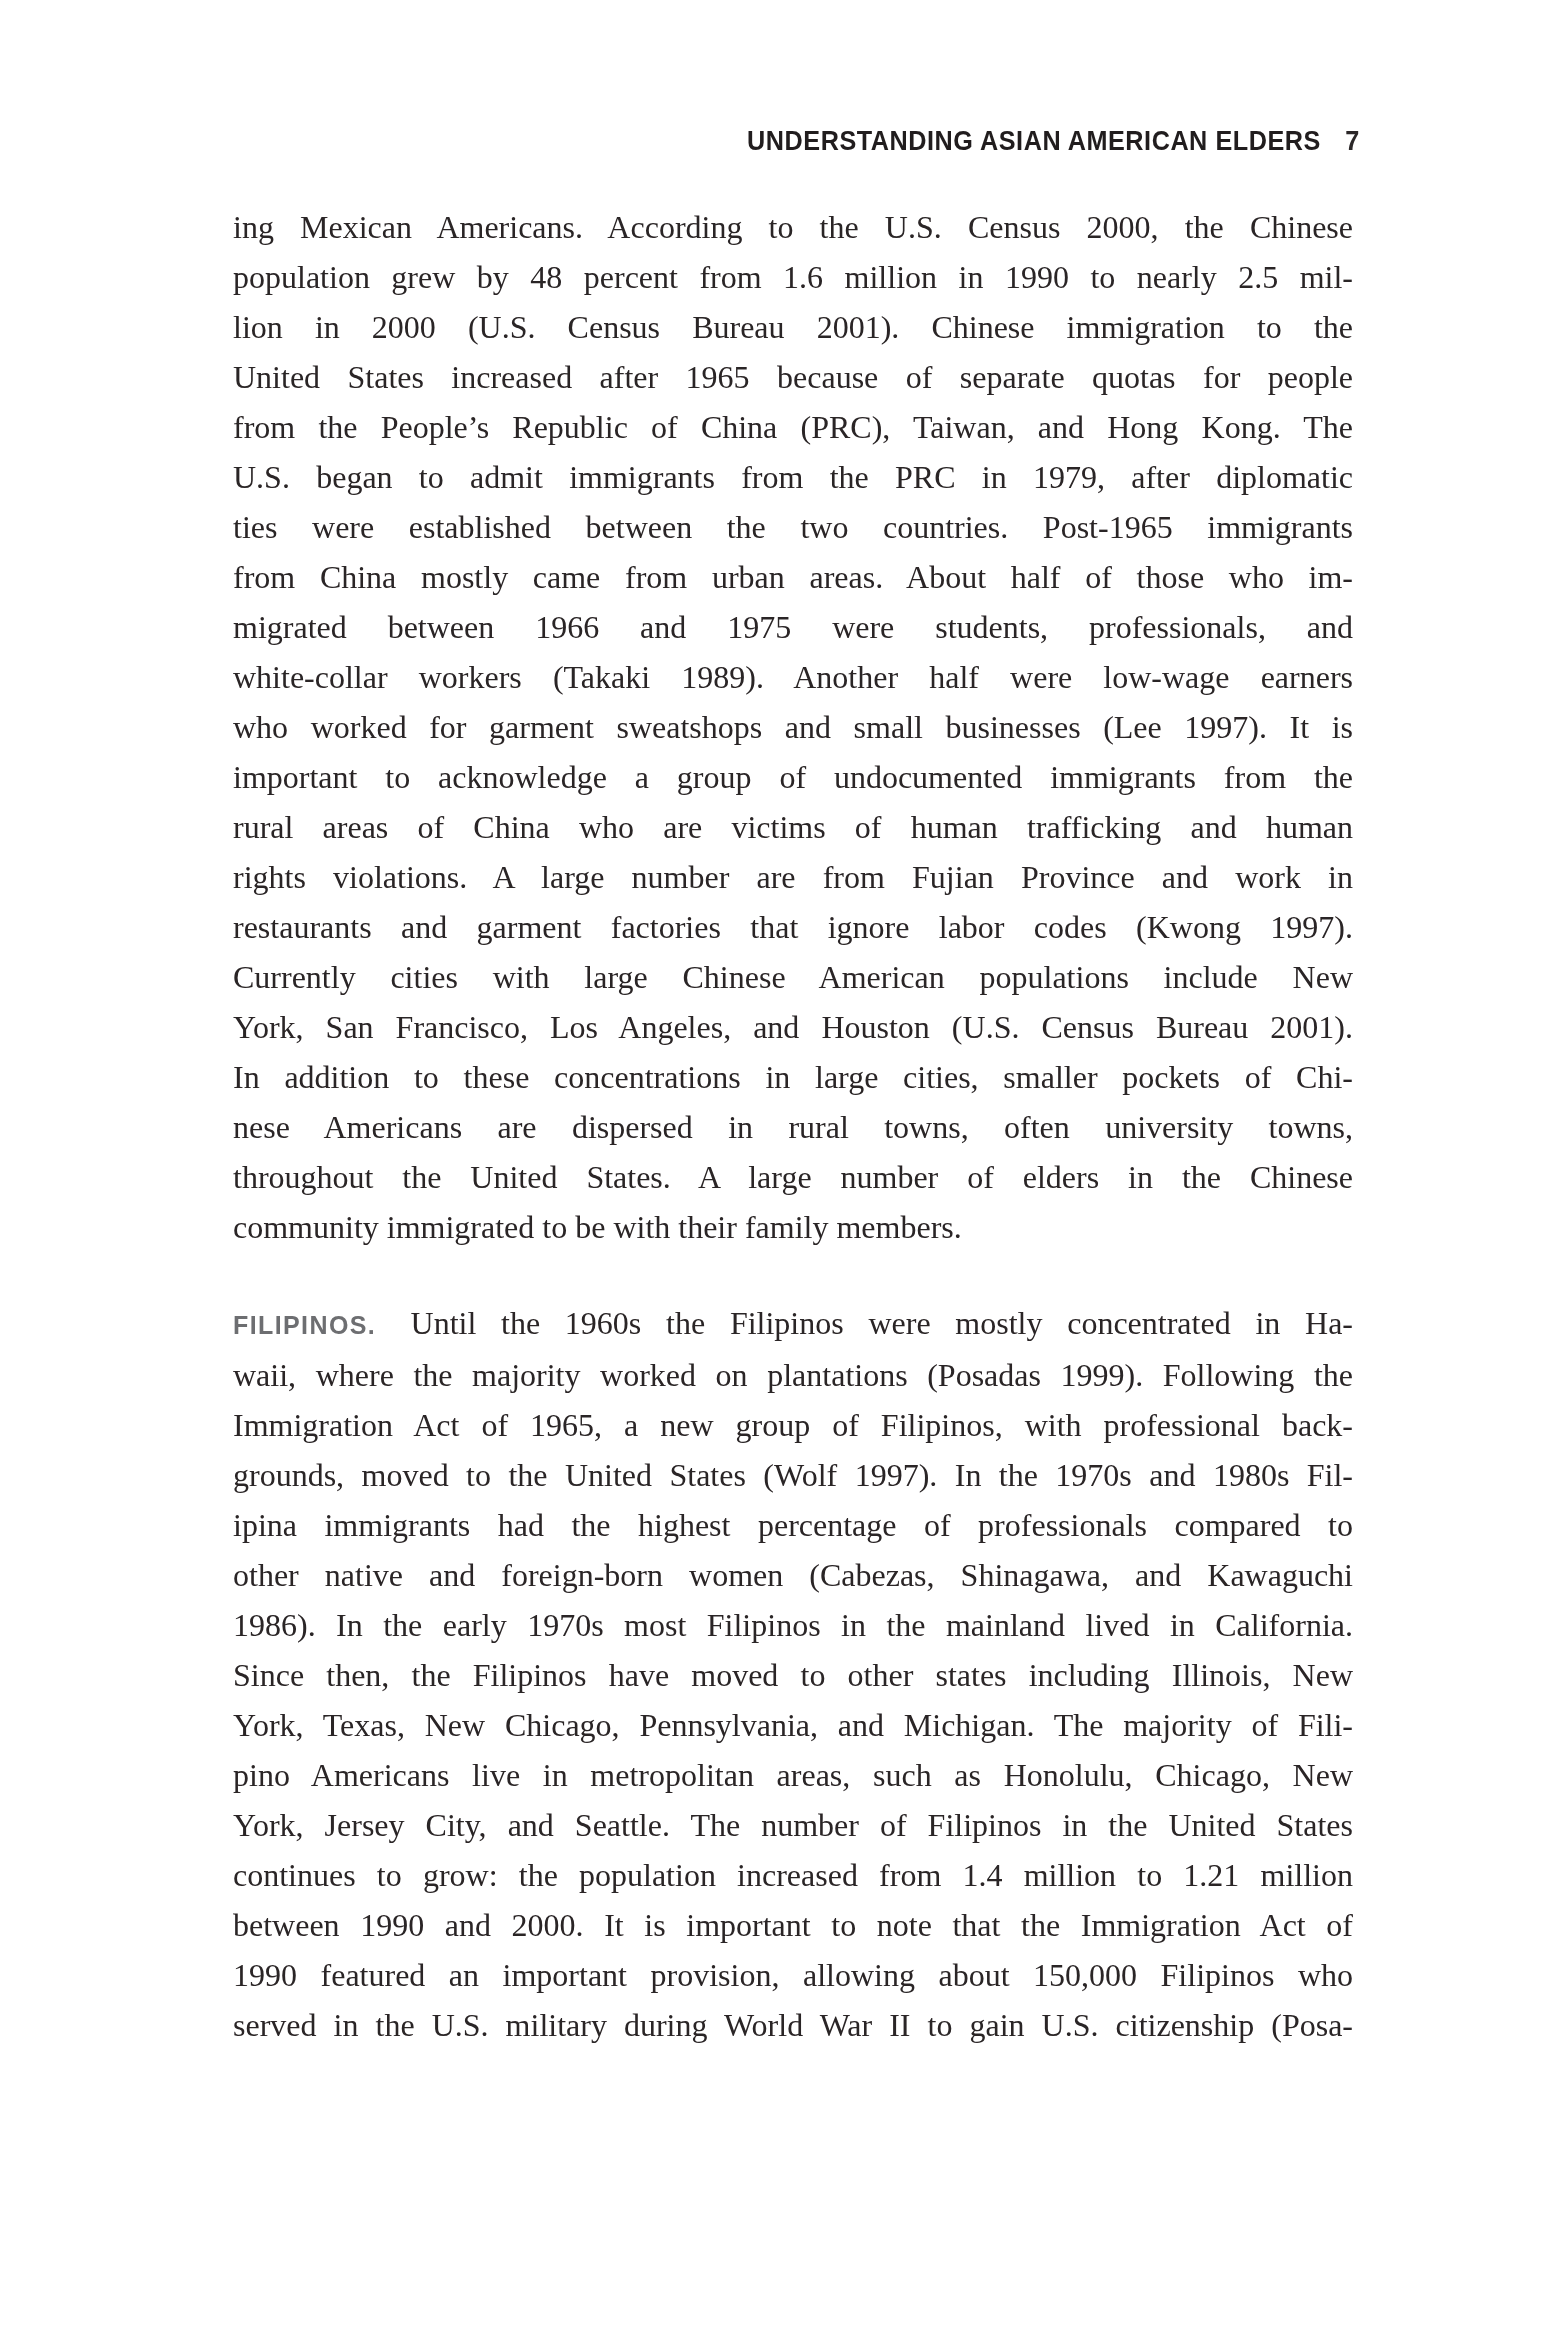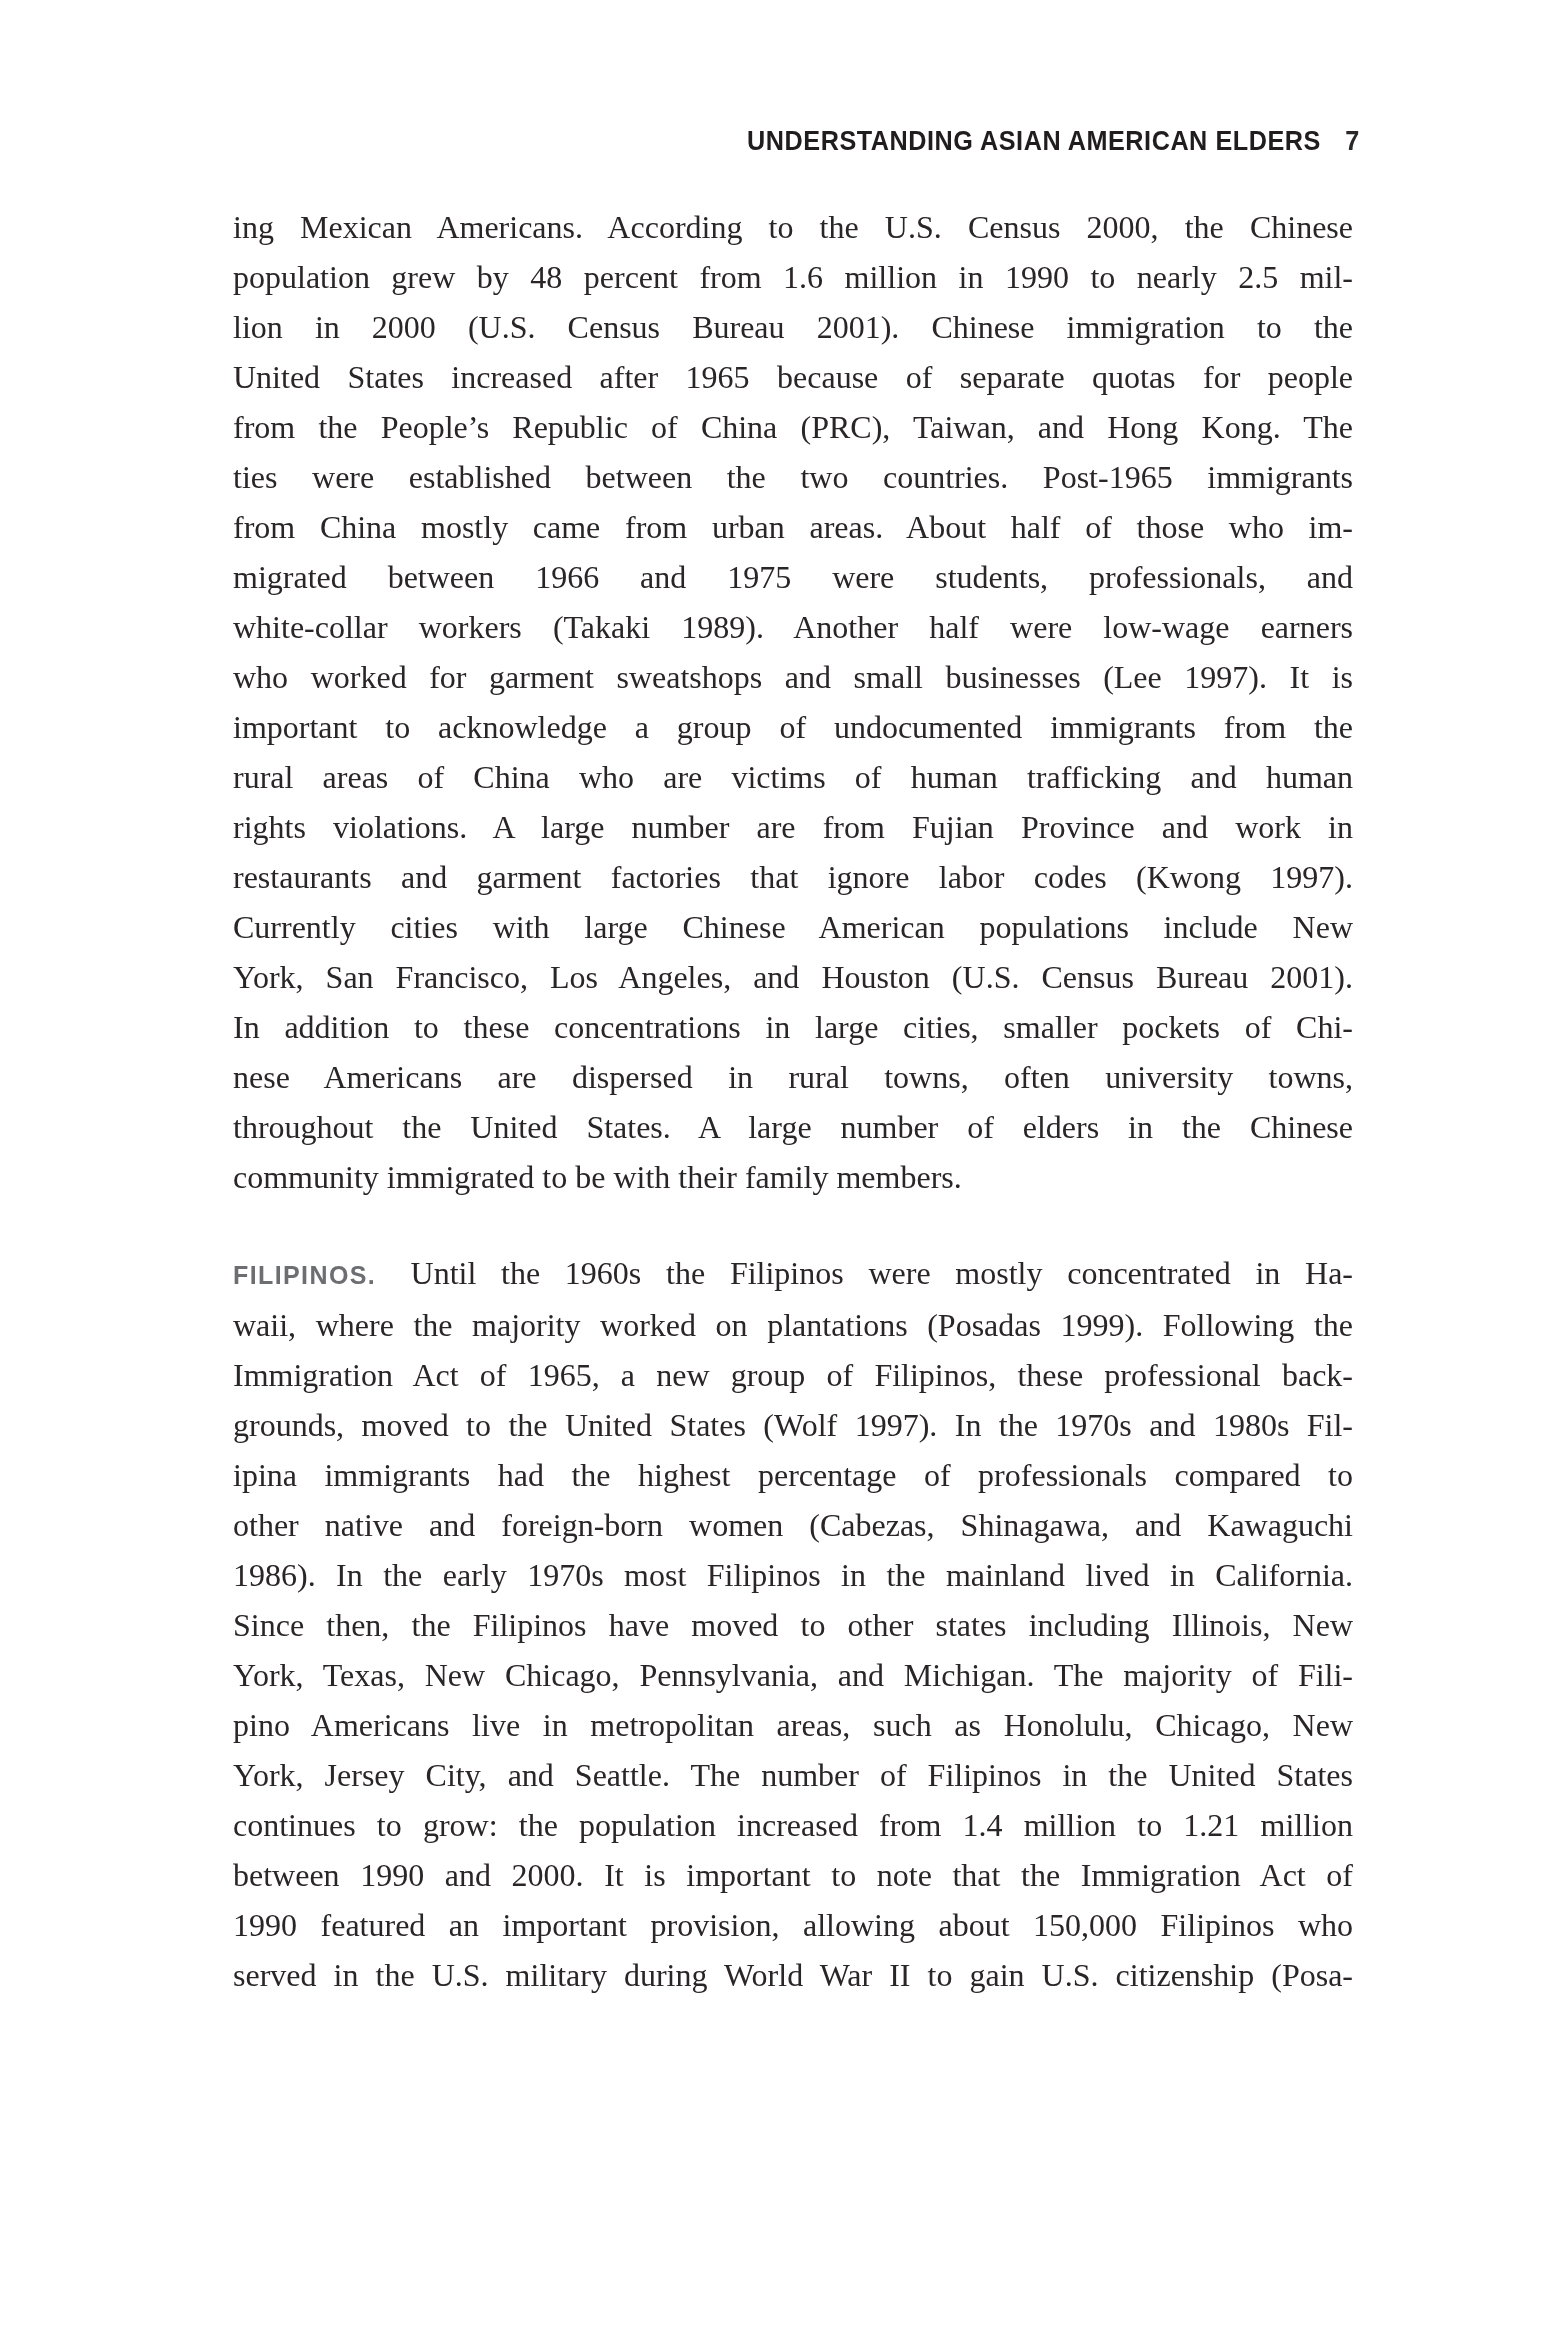--- a/index.html
+++ b/index.html
@@ -64,40 +64,41 @@
   <span>UNDERSTANDING ASIAN AMERICAN ELDERS</span><span class="pagenum">7</span>
 </div>
 
 <div class="text-block" id="paragraphs">
     <div class="paragraph">
       <div class="line">ing Mexican Americans. According to the U.S. Census 2000, the Chinese</div>
       <div class="line">population grew by 48 percent from 1.6 million in 1990 to nearly 2.5 mil-</div>
       <div class="line">lion in 2000 (U.S. Census Bureau 2001). Chinese immigration to the</div>
       <div class="line">United States increased after 1965 because of separate quotas for people</div>
       <div class="line">from the People’s Republic of China (PRC), Taiwan, and Hong Kong. The</div>
+      <div class="line">U.S. began to admit immigrants from the PRC in 1979, after diplomatic</div>
       <div class="line">ties were established between the two countries. Post-1965 immigrants</div>
       <div class="line">from China mostly came from urban areas. About half of those who im-</div>
       <div class="line">migrated between 1966 and 1975 were students, professionals, and</div>
       <div class="line">white-collar workers (Takaki 1989). Another half were low-wage earners</div>
       <div class="line">who worked for garment sweatshops and small businesses (Lee 1997). It is</div>
       <div class="line">important to acknowledge a group of undocumented immigrants from the</div>
       <div class="line">rural areas of China who are victims of human trafficking and human</div>
       <div class="line">rights violations. A large number are from Fujian Province and work in</div>
       <div class="line">restaurants and garment factories that ignore labor codes (Kwong 1997).</div>
       <div class="line">Currently cities with large Chinese American populations include New</div>
       <div class="line">York, San Francisco, Los Angeles, and Houston (U.S. Census Bureau 2001).</div>
       <div class="line">In addition to these concentrations in large cities, smaller pockets of Chi-</div>
       <div class="line">nese Americans are dispersed in rural towns, often university towns,</div>
       <div class="line">throughout the United States. A large number of elders in the Chinese</div>
       <div class="line last">community immigrated to be with their family members.</div>
     </div>
     <div class="paragraph">
       <div class="line"><span class="section-label">FILIPINOS.</span> Until the 1960s the Filipinos were mostly concentrated in Ha-</div>
       <div class="line">waii, where the majority worked on plantations (Posadas 1999). Following the</div>
-      <div class="line">Immigration Act of 1965, a new group of Filipinos, these professional back-</div>
+      <div class="line">Immigration Act of 1965, a new group of Filipinos, with professional back-</div>
       <div class="line">grounds, moved to the United States (Wolf 1997). In the 1970s and 1980s Fil-</div>
       <div class="line">ipina immigrants had the highest percentage of professionals compared to</div>
       <div class="line">other native and foreign-born women (Cabezas, Shinagawa, and Kawaguchi</div>
       <div class="line">1986). In the early 1970s most Filipinos in the mainland lived in California.</div>
       <div class="line">Since then, the Filipinos have moved to other states including Illinois, New</div>
       <div class="line">York, Texas, New Chicago, Pennsylvania, and Michigan. The majority of Fili-</div>
       <div class="line">pino Americans live in metropolitan areas, such as Honolulu, Chicago, New</div>
       <div class="line">York, Jersey City, and Seattle. The number of Filipinos in the United States</div>
       <div class="line">continues to grow: the population increased from 1.4 million to 1.21 million</div>
       <div class="line">between 1990 and 2000. It is important to note that the Immigration Act of</div>

